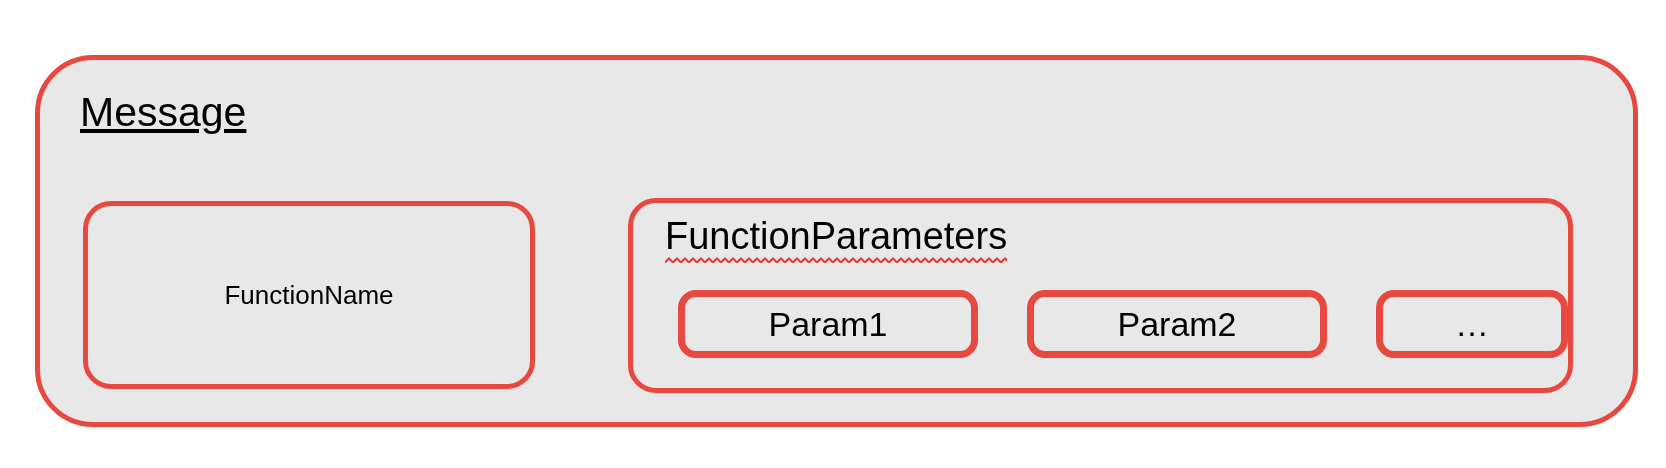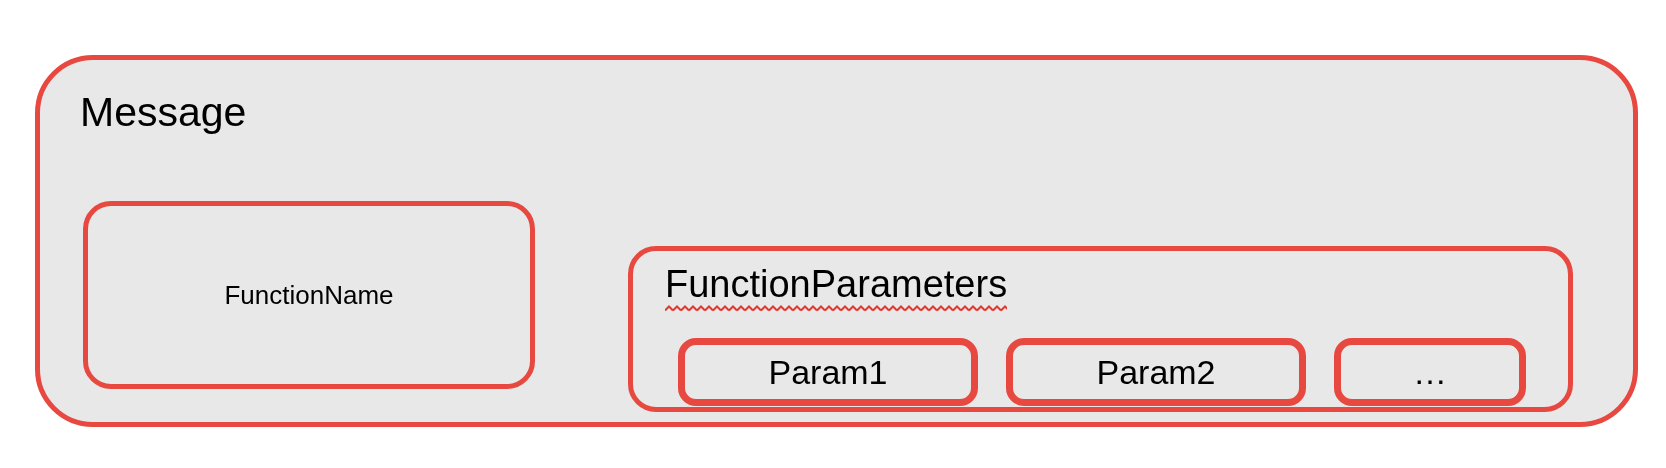--- a/index.html
+++ b/index.html
@@ -34,20 +34,21 @@
     border: 5px solid var(--red);
     border-radius: 58px;
   }
   .message-label {
     position: absolute;
     left: 40px;
     top: 28px;
     font-size: 41px;
     line-height: 1.2;
     white-space: nowrap;
+    text-decoration: underline;
   }
   .fn-box {
     position: absolute;
     left: 43px;
     top: 141px;
     width: 452px;
     height: 188px;
     border: 5px solid var(--red);
     border-radius: 28px;
     display: flex;
@@ -56,24 +57,23 @@
   }
   .fn-label {
     font-size: 26px;
     white-space: nowrap;
   }
   .fp-box {
     position: absolute;
     left: 588px;
     top: 138px;
     width: 945px;
-    height: 166px;
+    height: 195px;
     border: 5px solid var(--red);
     border-radius: 28px;
-    margin-top: 48px;
   }
   .fp-label-wrap {
     position: absolute;
     left: 32px;
     top: 14px;
     width: max-content;
   }
   .fp-label {
     display: block;
     font-size: 38px;
@@ -89,21 +89,21 @@
   .zigpath {
     stroke: var(--squiggle);
     stroke-width: 2;
     fill: none;
   }
   .params-row {
     position: absolute;
     left: 45px;
     top: 87px;
     display: flex;
-    gap: 28px;
+    gap: 49px;
     align-items: flex-end;
   }
   .param-box {
     width: 300px;
     height: 68px;
     border: 7px solid var(--red);
     border-radius: 18px;
     display: flex;
     align-items: center;
     justify-content: center;

